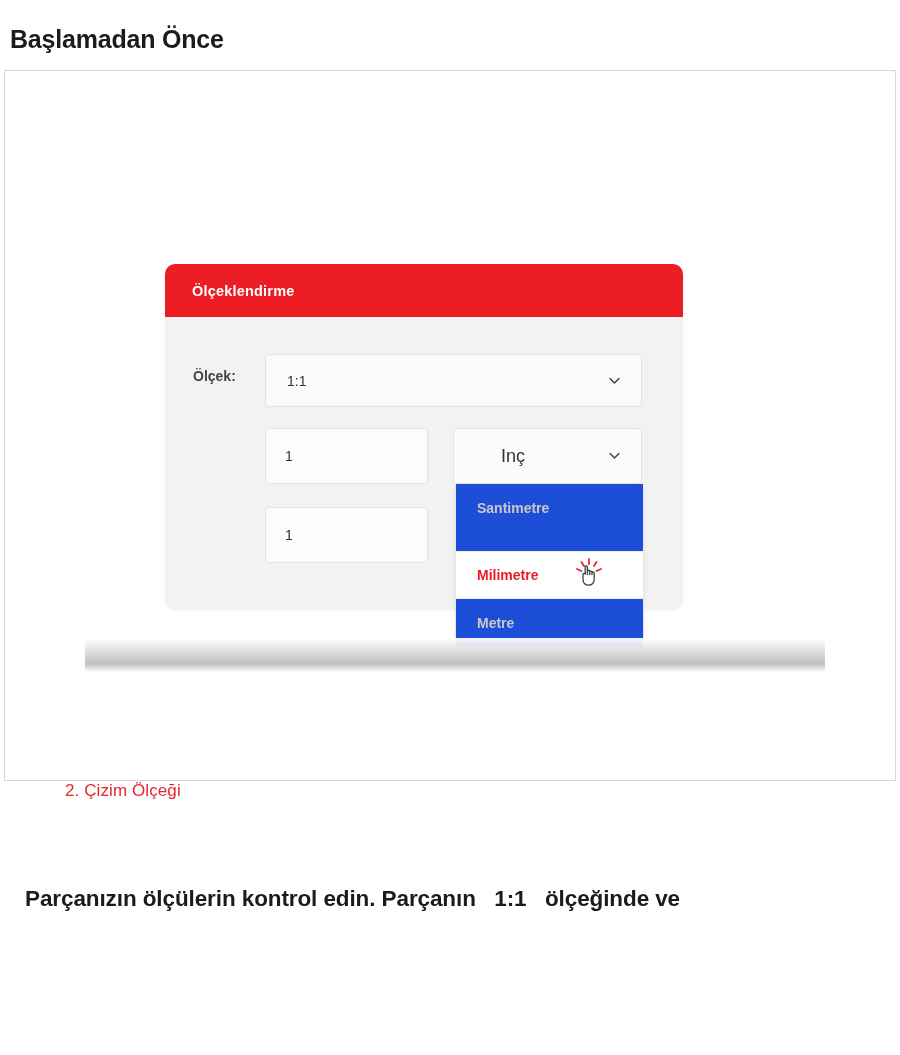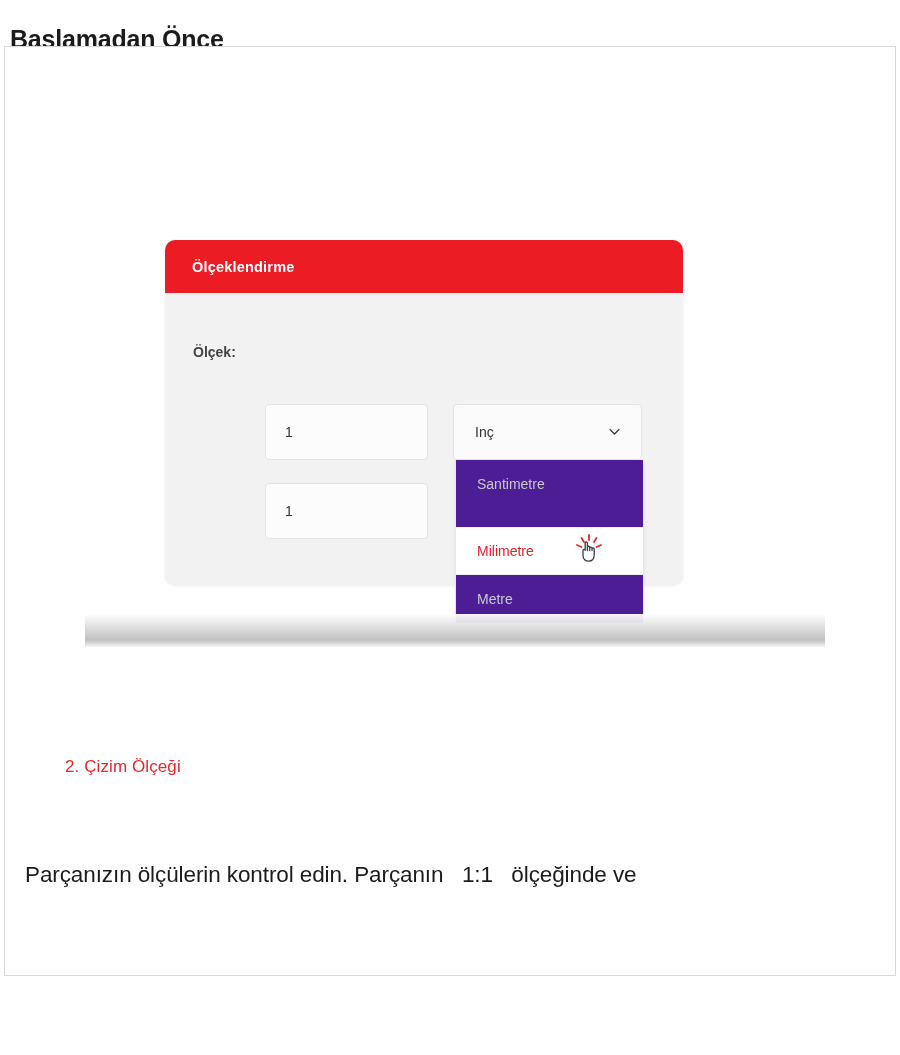--- a/index.html
+++ b/index.html
@@ -26,23 +26,23 @@
     line-height: 34px;
     height: 40px;
     box-sizing: border-box;
     margin-top: 16px;
   }
 
   
   .content-frame {
     position: absolute;
     left: 4px;
-    top: 46px;
+    top: 70px;
     width: 892px;
-    height: 930px;
+    height: 711px;
     border: 1px solid #d8d8d8;
     box-sizing: border-box;
     background: #ffffff;
   }
 
   
   .illustration {
     position: absolute;
     left: 80px;
     top: 135px;
@@ -160,35 +160,37 @@
     left: 288px;
     top: 164px;
     width: 189px;
     height: 56px;
     background: #fbfbfb;
     border: 1px solid #e3e3e3;
     border-radius: 4px;
     box-sizing: border-box;
     display: flex;
     align-items: center;
-    font-size: 14px;
+    font-size: 18px;
     color: #333;
+    padding-left: 26px;
   }
   .unit-select .val { padding-left: 21px; }
 
   .dropdown {
     position: absolute;
     left: 290px;
     top: 220px;
     width: 189px;
-    background: #4c1d95;
+    background: #1d4ed8;
     border: 1px solid #e6e6e6;
     border-top: none;
     box-sizing: border-box;
     box-shadow: 0 3px 6px rgba(0,0,0,0.06);
+    font-weight: bold;
   }
   .dd-item {
     height: 48px;
     display: flex;
     align-items: center;
     padding-left: 21px;
     font-size: 14px;
     color: #c9c9c9;
     box-sizing: border-box;
     position: relative;
@@ -236,40 +238,49 @@
   
   .body-text {
     position: absolute;
     left: 20px;
     top: 805px;
     width: 850px;
     font-size: 22.5px;
     line-height: 46px;
     color: #1b1b1b;
     letter-spacing: -0.1px;
+    font-weight: bold;
   }
   .body-line { display: block; white-space: pre; }
 </style>
 </head>
 <body>
 
 <div class="page-heading">Başlamadan Önce</div>
 
 <div class="content-frame">
 
   <div class="illustration">
 
     <div class="dialog">
 
       <div class="dialog-titlebar">
         <span class="dialog-title">Ölçeklendirme</span>
       </div>
 
       <div class="row-scale">
         <span class="scale-label">Ölçek:</span>
+        <div class="select-box scale-select">
+          <span class="val">1:1</span>
+          <span class="chevron">
+            <svg viewBox="0 0 16 16" width="13" height="13">
+                <path d="M2.5 5.5 L8 11 L13.5 5.5" fill="none" stroke="#3a3a3a" stroke-width="1.6" stroke-linecap="round" stroke-linejoin="round"></path>
+              </svg>
+          </span>
+        </div>
       </div>
 
       <div class="qty-a">
         <span class="val">1</span>
       </div>
 
       <div class="qty-b">
         <span class="val">1</span>
       </div>
 

